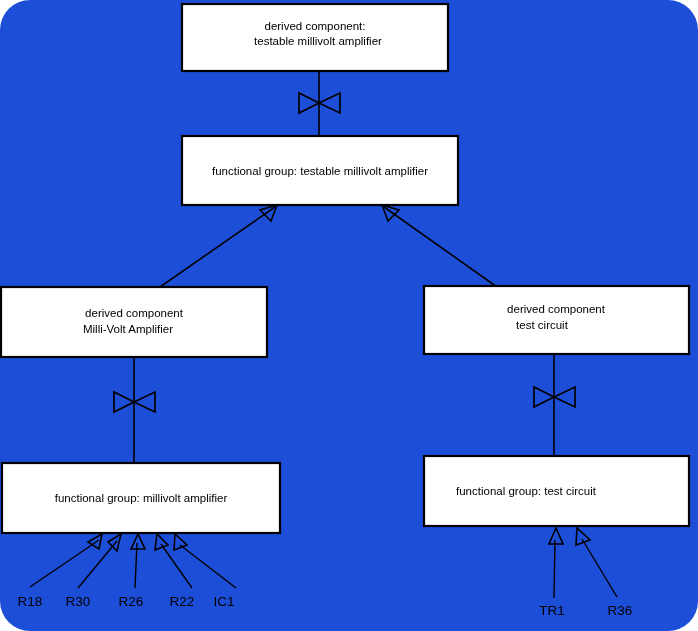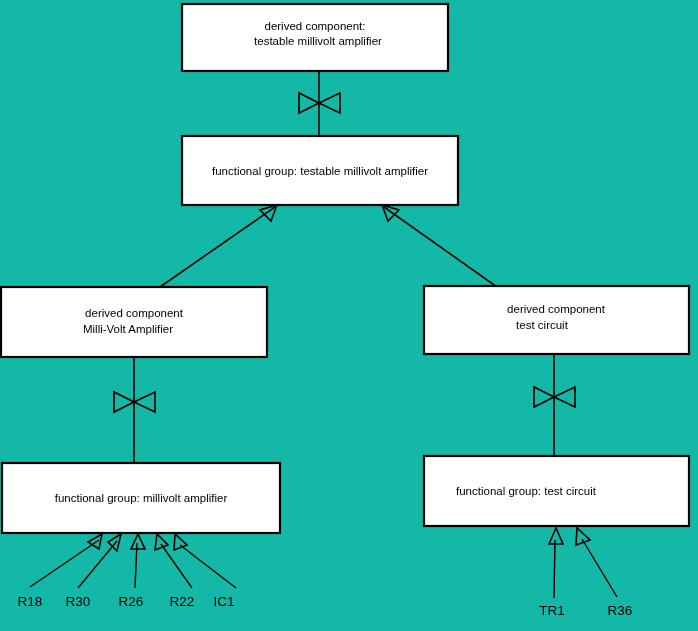--- a/index.html
+++ b/index.html
@@ -8,22 +8,23 @@
     padding: 0;
     background: #ffffff;
   }
   body {
     font-family: "Liberation Sans", sans-serif;
   }
   #diagram-root {
     position: relative;
     width: 698px;
     height: 631px;
-    background: #14b8a6;
+    background: #1d4ed8;
     overflow: hidden;
+    border-radius: 30px;
   }
   #diagram-svg {
     position: absolute;
     top: 0;
     left: 0;
     width: 698px;
     height: 631px;
   }
   .box-rect {
     fill: #ffffff;

